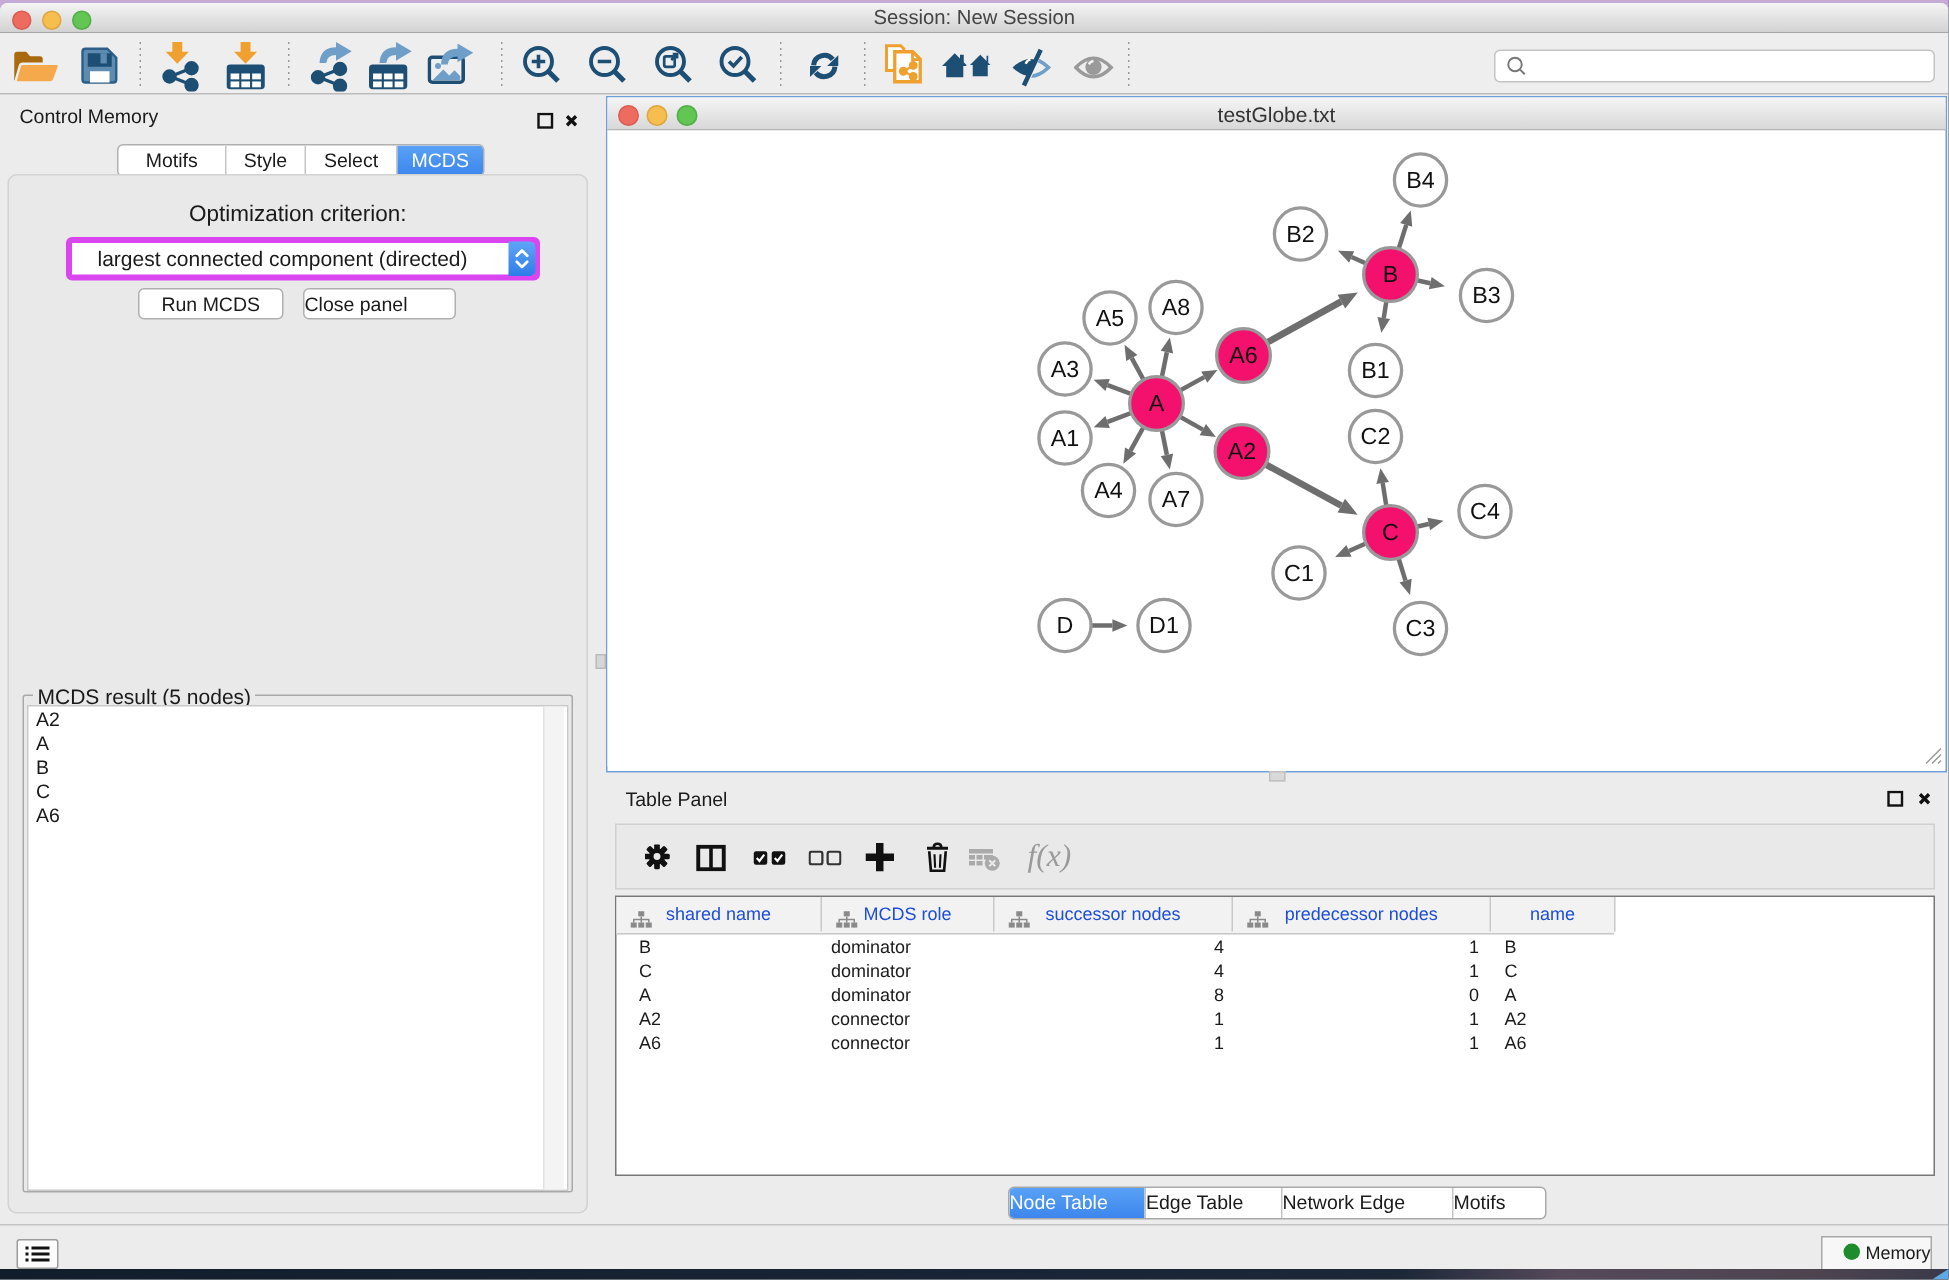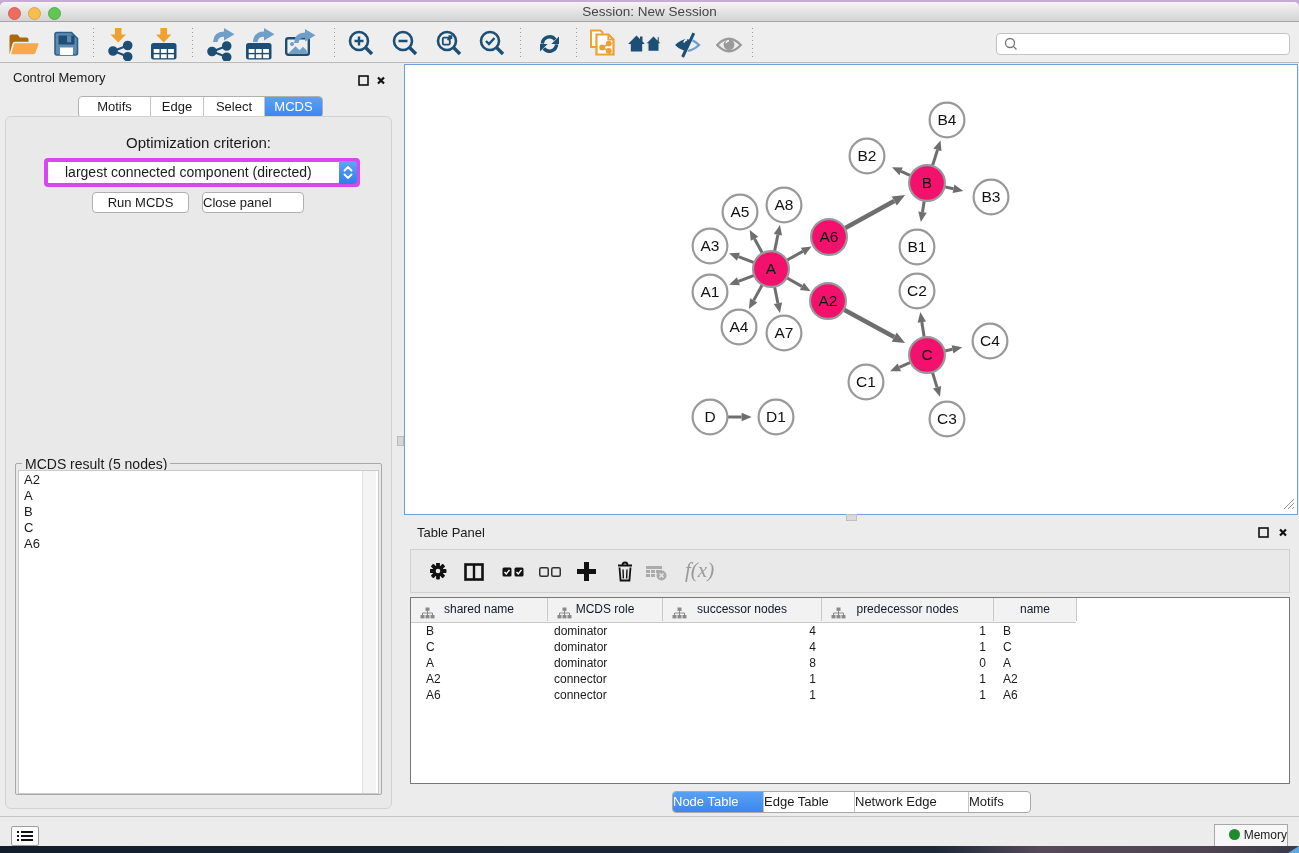--- a/index.html
+++ b/index.html
@@ -27,21 +27,21 @@
 #nettitle{position:absolute;left:0;top:0;width:100%;height:21px;background:linear-gradient(#f5f5f5,#d8d8d8);border-bottom:1px solid #b5b5b5}
 #nettitle .t-red{left:7px;top:5px;width:12px;height:12px;background:#ee6b60;border:0.5px solid #d95d52}
 #nettitle .t-yel{left:26px;top:5px;width:12px;height:12px;background:#f6be4f;border:0.5px solid #dfa53d}
 #nettitle .t-grn{left:46px;top:5px;width:12px;height:12px;background:#62c554;border:0.5px solid #53ad46}
 #netcanvas{position:absolute;left:0;top:22px;width:891px;height:424px;background:#fff;overflow:hidden}
 
 #tp-title{position:absolute;left:417px;top:523px;font-size:13px}
 #tp-toolbar{position:absolute;left:410px;top:547px;width:878px;height:42px;background:#e9e9e9;border:1px solid #d0d0d0}
 #tp-table{position:absolute;left:410px;top:595px;width:878px;height:185px;background:#fff;border:1px solid #777;font-size:12px}
 .th-row{position:absolute;left:0;top:0;height:24px;background:#f2f2f2;border-bottom:1px solid #c8c8c8}
-.th-cell{position:absolute;top:0;height:23px;border-right:1px solid #c9c9c9;text-align:center;line-height:23px;font-size:12px;color:#0f172a}
+.th-cell{position:absolute;top:0;height:23px;border-right:1px solid #c9c9c9;text-align:center;line-height:23px;font-size:12px;color:#1d4ed8}
 .td{position:absolute;font-size:12px;line-height:16px}
 #tp-tabs{position:absolute;left:672px;top:789px;height:20px;display:flex;border:1px solid #a9a9a9;border-radius:4px;background:#fff;overflow:hidden;font-size:13px}
 #tp-tabs div{text-align:left;border-right:1px solid #c5c5c5;line-height:20px}
 #tp-tabs div:last-child{border-right:none}
 .tabsel{background:linear-gradient(#59a1f4,#3c86ee);color:#fff}
 
 #statusbar{position:absolute;left:0;top:814px;width:1299px;height:29px;background:#ececec;border-top:1px solid #c4c4c4}
 #memorybtn{position:absolute;left:1214px;top:7px;width:72px;height:21px;background:#f7f7f7;border:1px solid #a8a8a8;font-size:12px;line-height:21px;text-align:right}
 #listbtn{position:absolute;left:11px;top:9px;width:26px;height:18px;background:#fbfbfb;border:1px solid #9c9c9c;border-radius:2px}
 .dot{display:inline-block;width:11px;height:11px;border-radius:50%;background:#1e8b2d;vertical-align:-1px;margin-right:4px}
@@ -219,21 +219,21 @@
 
   <div id="cp-title">Control Memory</div>
   <div id="cp-btns">
     <svg width="30" height="12">
         <rect x="1" y="1" width="9" height="9" fill="none" stroke="#111" stroke-width="1.6"></rect>
         <path d="M20 1 L26 7 M26 1 L20 7" stroke="#111" stroke-width="2.2" transform="translate(0,1.5)"></path>
       </svg>
   </div>
   <div id="cp-tabs">
     <div style="width:71px">Motifs</div>
-    <div style="width:52px">Edge</div>
+    <div style="width:52px">Style</div>
     <div style="width:60px">Select</div>
     <div style="width:57px" class="tabsel">MCDS</div>
   </div>
   <div id="cp-panel">
     <div class="abs" style="left:0;top:17px;width:100%;text-align:center;font-size:15px">Optimization criterion:</div>
     <div class="abs" style="left:38px;top:41px;width:308px;height:21px;background:#fff;border:4px solid #d946ef;border-radius:4px">
       <div class="abs" style="left:17px;top:2px;font-size:14px">largest connected component (directed)</div>
       <div class="abs" style="right:-1px;top:-1px;width:18px;height:23px;background:linear-gradient(#5fa5f7,#2e7de8);border-radius:0 4px 4px 0">
         <svg width="18" height="23">
             <path d="M5.5 9.5 L9 6 L12.5 9.5" fill="none" stroke="#fff" stroke-width="1.8" stroke-linecap="round" stroke-linejoin="round"></path>
@@ -248,20 +248,26 @@
     <div class="abs" style="left:16px;top:339px;background:#e9e9e9;padding:0 3px;font-size:14px">MCDS result (5 nodes)</div>
     <div class="abs" style="left:12px;top:353px;width:359px;height:322px;background:#fff;border:1px solid #c9c9c9">
       <div class="abs" style="left:5px;top:1px;font-size:13px;line-height:16px">A2<br>A<br>B<br>C<br>A6</div>
       <div class="abs" style="right:2px;top:0;width:13px;height:100%;background:#f4f4f4;border-left:1px solid #e2e2e2"></div>
     </div>
   </div>
 
   <div class="abs" style="left:397px;top:434px;width:5px;height:8px;background:#d6d6d6;border:1px solid #bbb"></div>
 
   <div id="netwin">
+    <div id="nettitle">
+      <div class="tl t-red"></div>
+        <div class="tl t-yel"></div>
+        <div class="tl t-grn"></div>
+      <div style="position:absolute;top:2.5px;width:100%;text-align:center;font-size:14px;color:#333">testGlobe.txt</div>
+    </div>
     <div id="netcanvas">
       <svg width="893" height="426" style="position:absolute;left:0;top:0">
 <line x1="366.0" y1="182.0" x2="333.4" y2="194.3" stroke="#6e6e6e" stroke-width="3.0"></line>
 <polygon points="324.1,197.8 331.9,190.3 334.9,198.3" fill="#6e6e6e"></polygon>
 <line x1="366.0" y1="182.0" x2="333.4" y2="169.7" stroke="#6e6e6e" stroke-width="3.0"></line>
 <polygon points="324.1,166.2 334.9,165.7 331.9,173.7" fill="#6e6e6e"></polygon>
 <line x1="366.0" y1="182.0" x2="348.7" y2="213.4" stroke="#6e6e6e" stroke-width="3.0"></line>
 <polygon points="343.9,222.1 345.0,211.3 352.4,215.4" fill="#6e6e6e"></polygon>
 <line x1="366.0" y1="182.0" x2="349.5" y2="151.7" stroke="#6e6e6e" stroke-width="3.0"></line>
 <polygon points="344.7,142.9 353.3,149.7 345.8,153.7" fill="#6e6e6e"></polygon>

